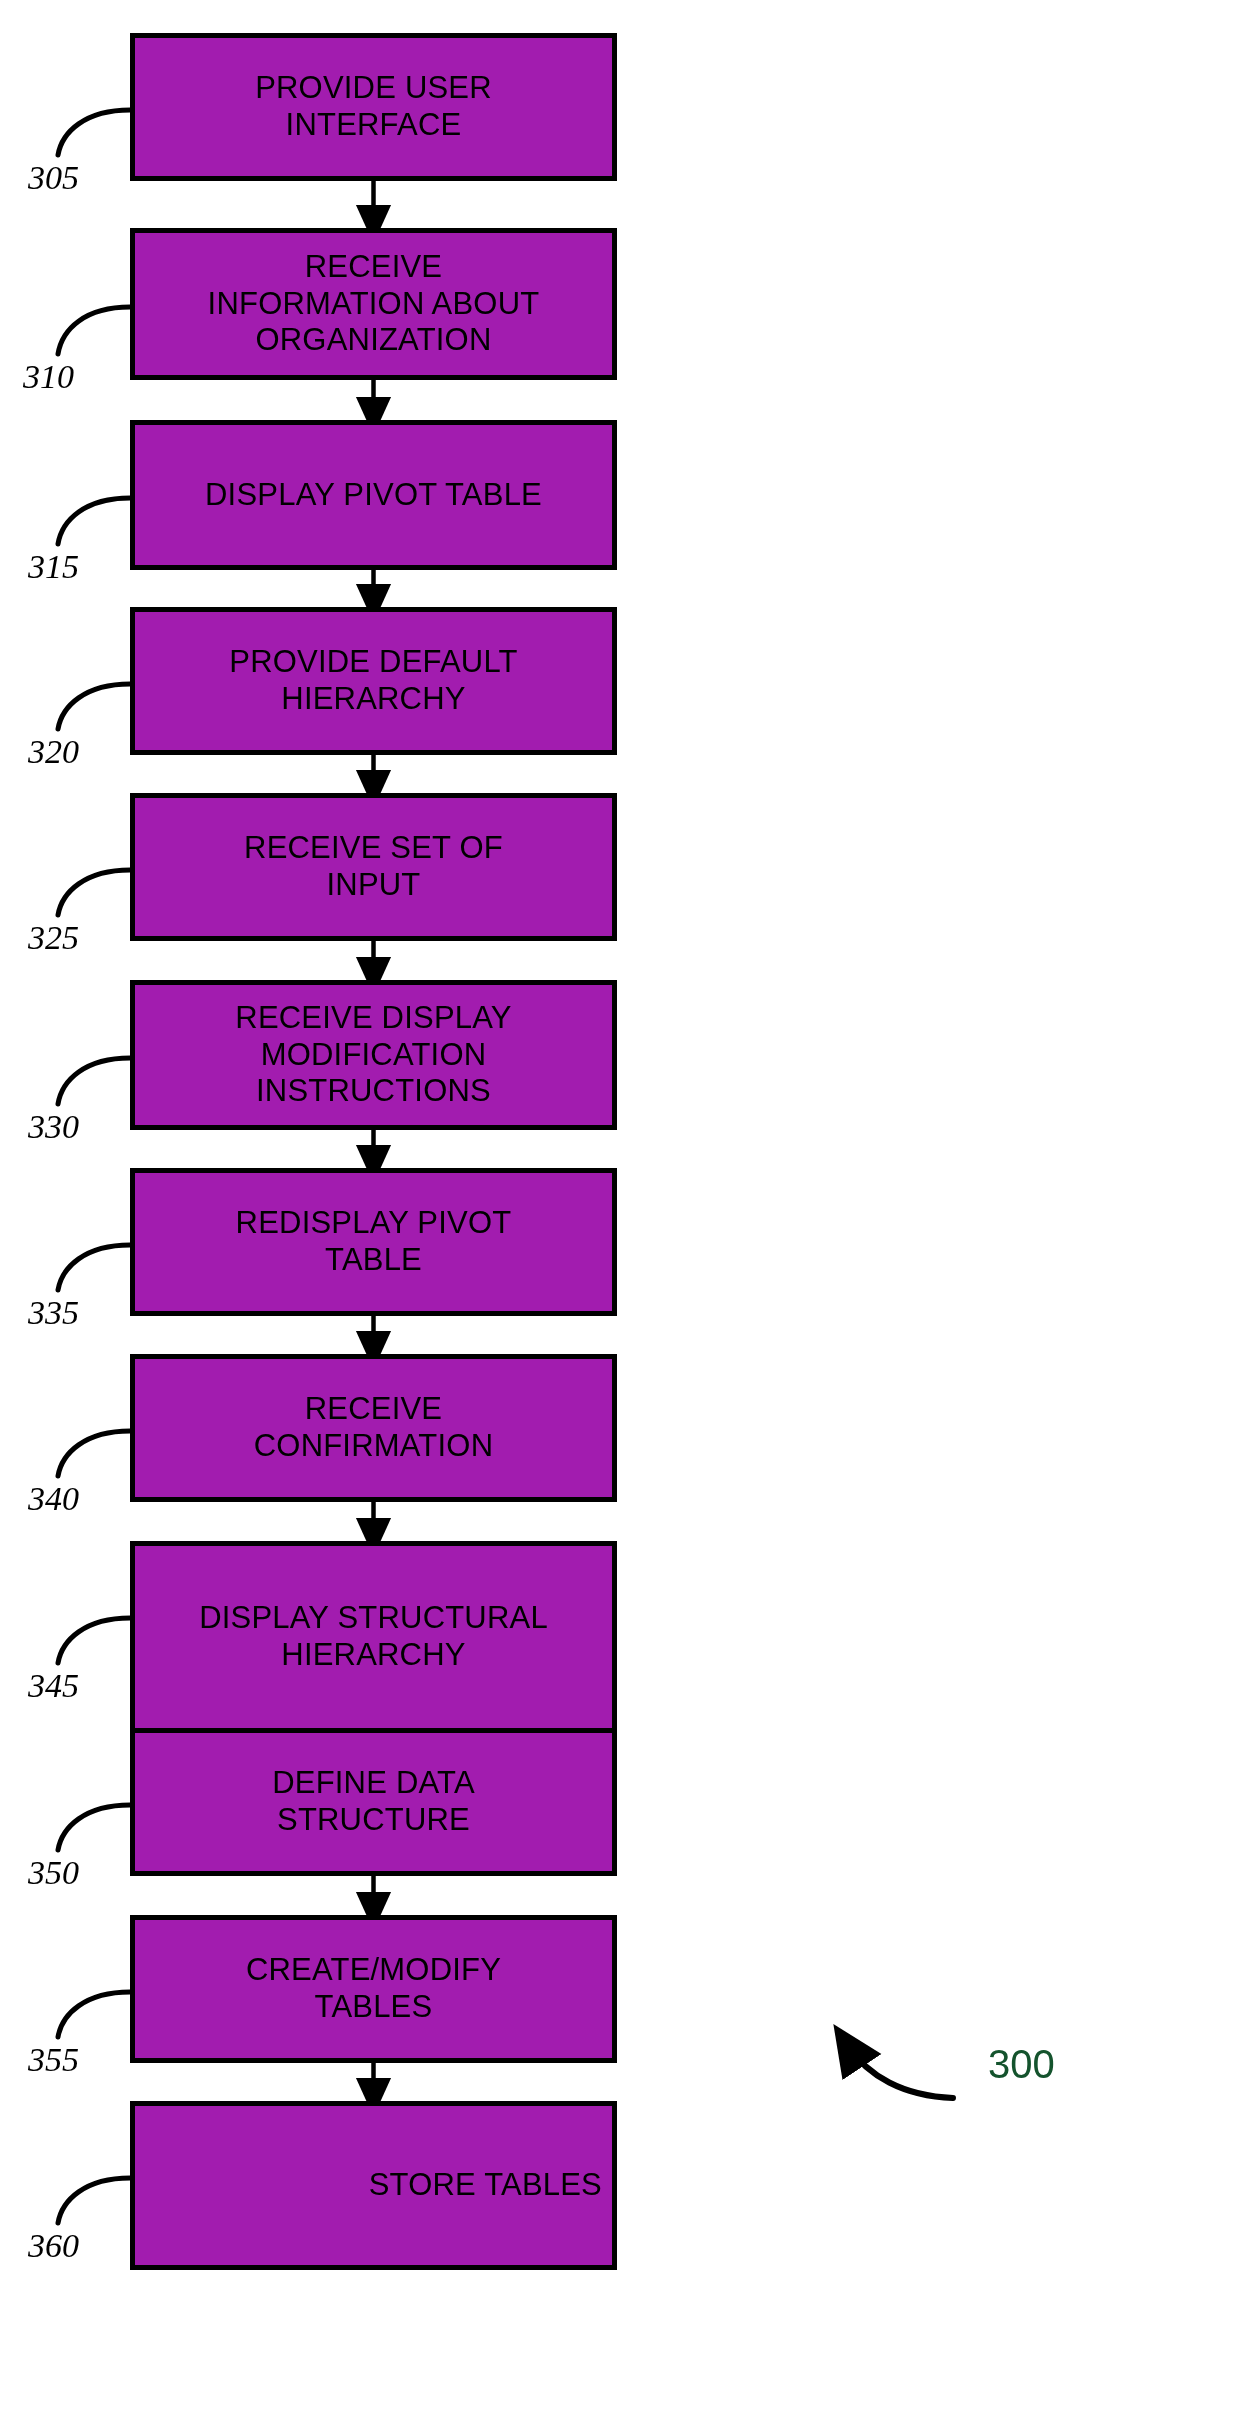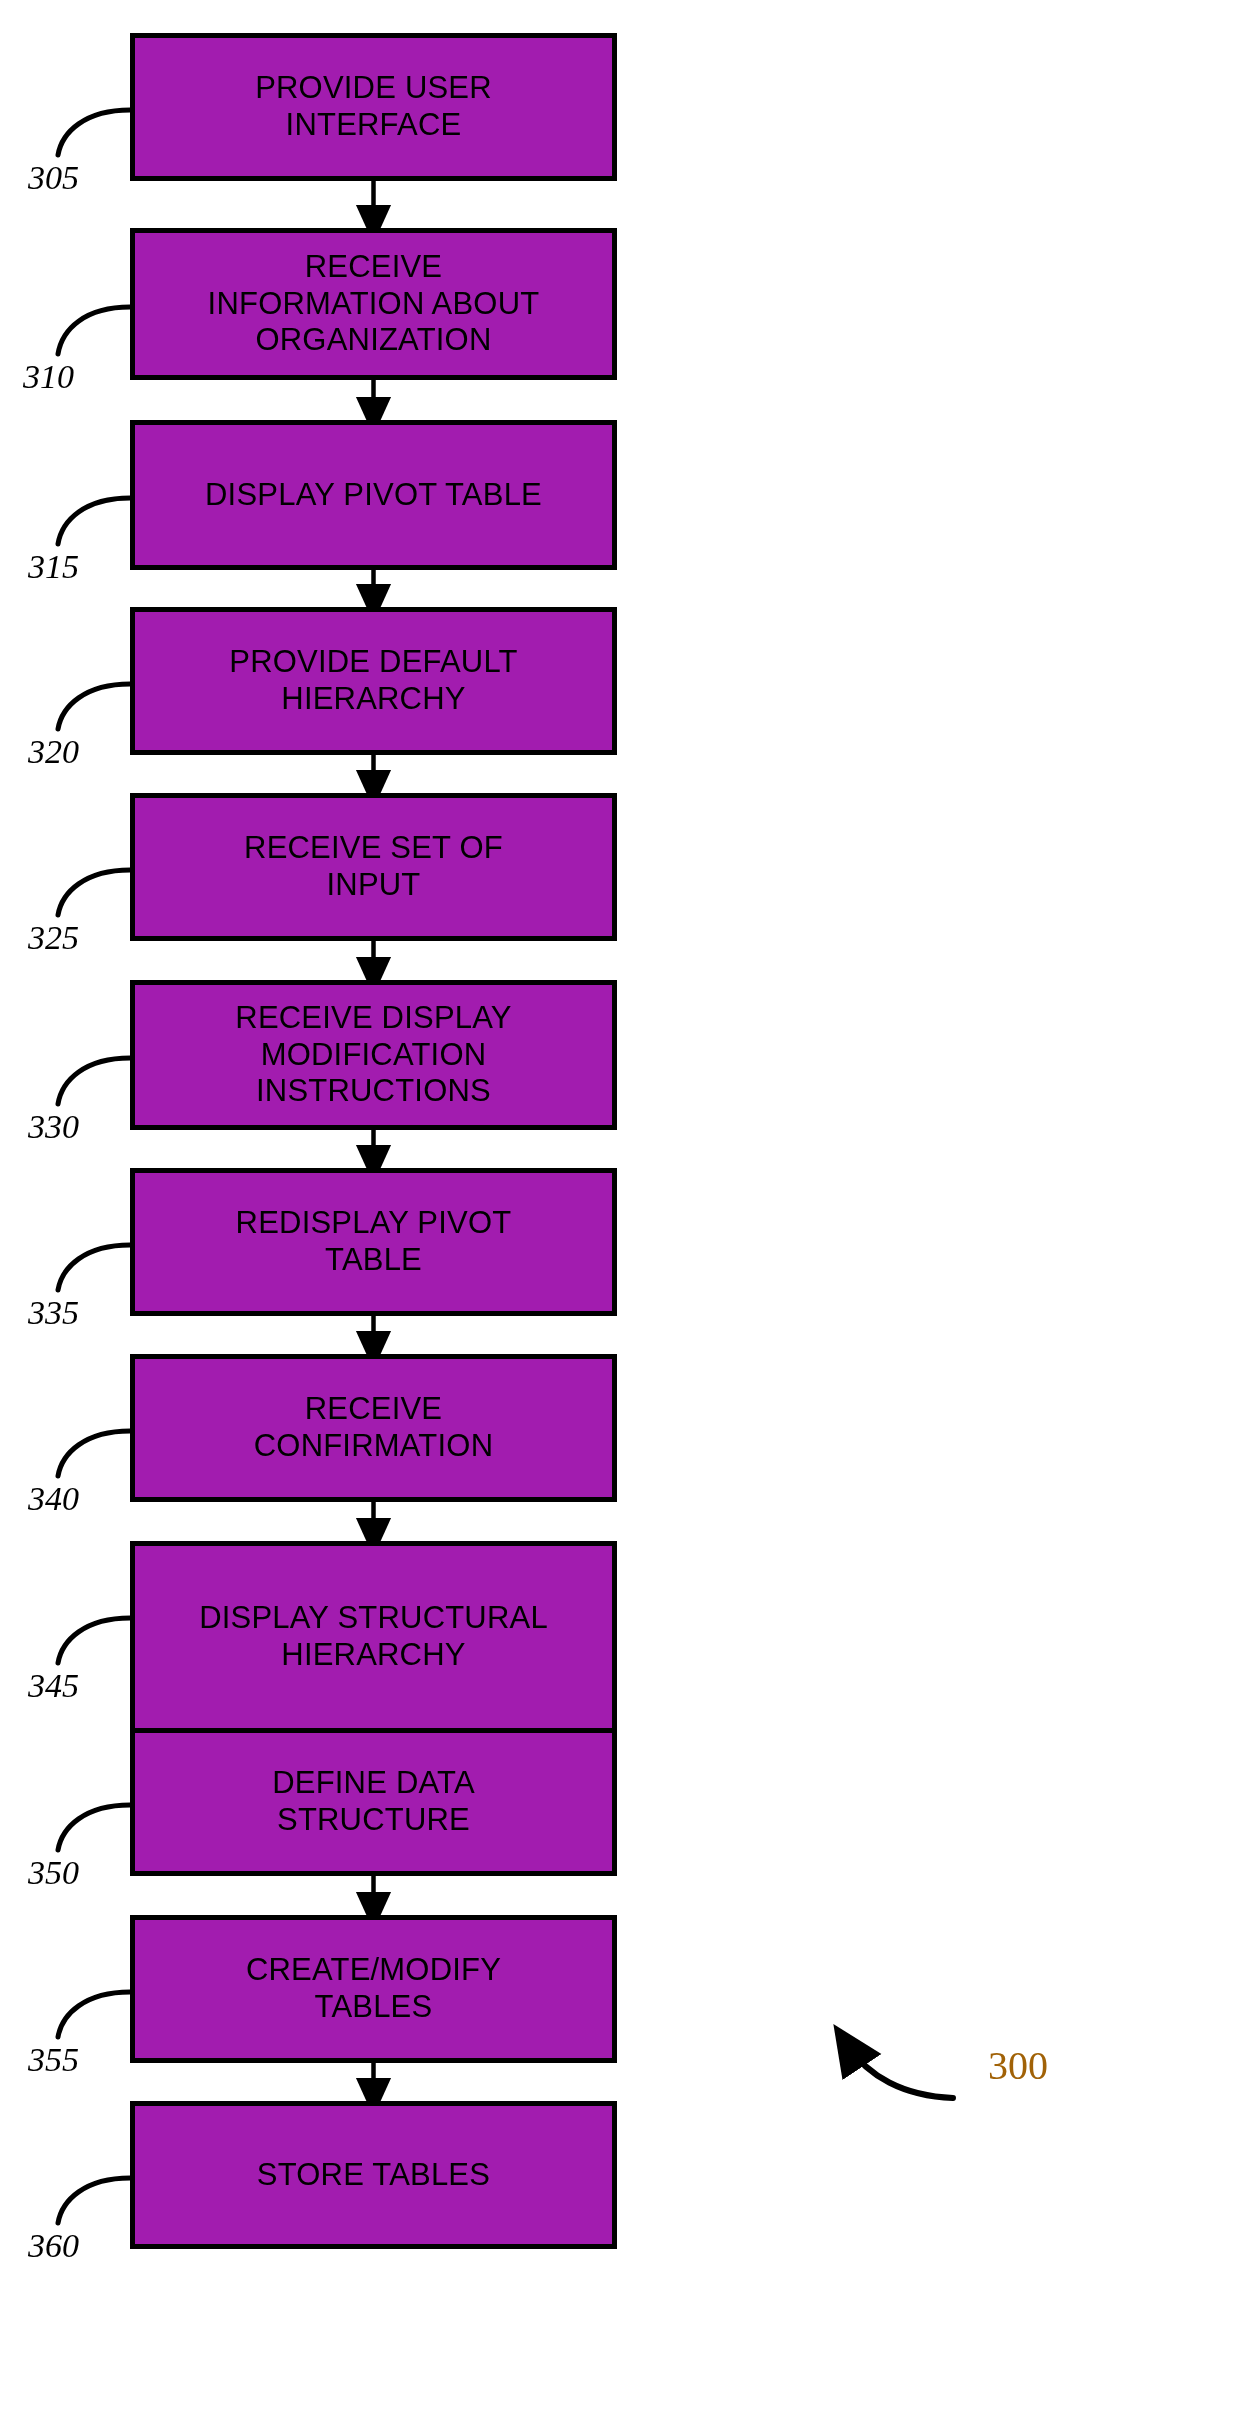--- a/index.html
+++ b/index.html
@@ -63,23 +63,23 @@
     left: 0;
     top: 0;
     width: 1240px;
     height: 2424px;
     pointer-events: none;
   }
 
   
   .fig-num {
     position: absolute;
-    font-family: Liberation Serif, serif;
+    font-family: Liberation Sans, sans-serif;
     font-size: 40px;
-    color: #a16207;
+    color: #14532d;
     white-space: nowrap;
   }
 </style>
 </head>
 <body>
 
 <div id="figure">
 
   <svg class="overlay" viewBox="0 0 1240 2424" xmlns="http://www.w3.org/2000/svg">
     <defs>
@@ -169,21 +169,21 @@
       <div class="flow-box" style="top: 1728px; height: 148px;">
         <div class="flow-box-label">DEFINE DATA
 STRUCTURE</div>
       </div>
       <div class="step-num" style="left: 28px; top: 1854px;">350</div>
       <div class="flow-box" style="top: 1915px; height: 148px;">
         <div class="flow-box-label">CREATE/MODIFY
 TABLES</div>
       </div>
       <div class="step-num" style="left: 28px; top: 2041px;">355</div>
-      <div class="flow-box" style="top: 2101px; height: 148px;">
+      <div class="flow-box" style="top: 2101px; height: 169px; justify-content: flex-end;">
         <div class="flow-box-label">STORE TABLES</div>
       </div>
       <div class="step-num" style="left: 28px; top: 2227px;">360</div>
     </div>
 
   <div class="fig-num" style="left:988px; top:2042px;">300</div>
 
 </div>
 
 </body></html>

